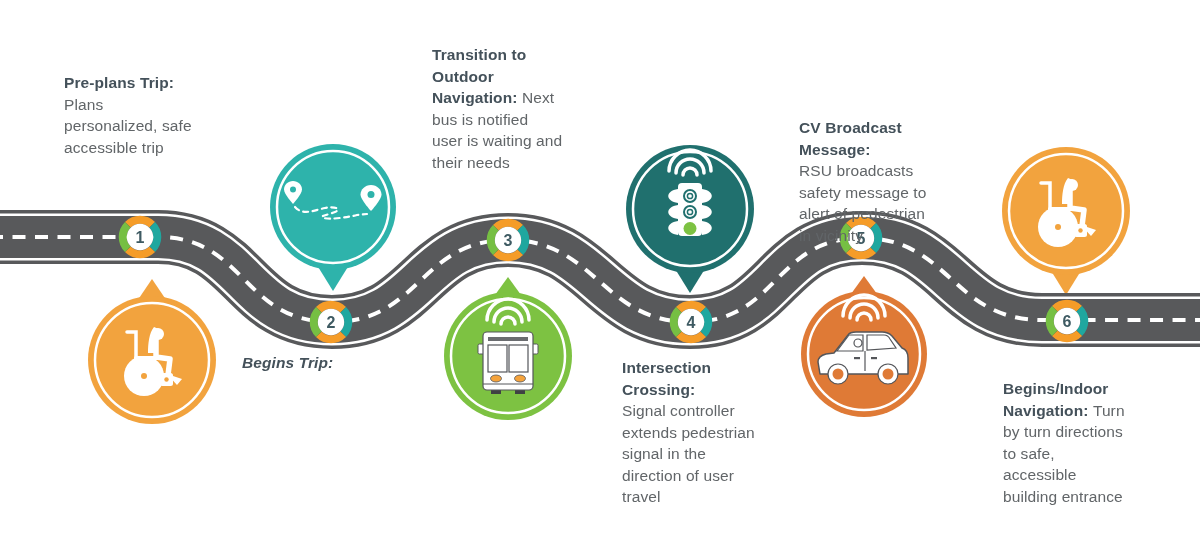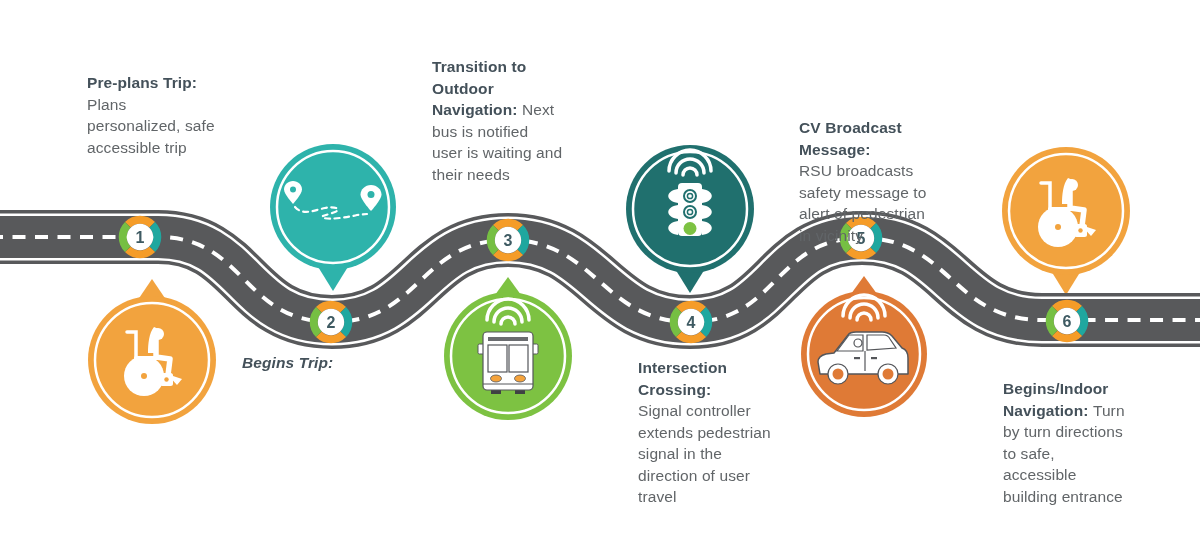--- a/index.html
+++ b/index.html
@@ -175,36 +175,36 @@
   <g>
     <use href="#ring" x="861" y="238"></use>
     <text class="badge-num" x="861" y="244" text-anchor="middle">5</text>
   </g>
   <g>
     <use href="#ring" x="1067" y="321"></use>
     <text class="badge-num" x="1067" y="327" text-anchor="middle">6</text>
   </g>
 </svg>
 
-  <div class="step-text" style="left:87px;top:72px;width:190px;"><span class="t">Pre-plans Trip:
+  <div class="step-text" style="left:64px;top:72px;width:190px;"><span class="t">Pre-plans Trip:
 </span><span>Plans
 personalized, safe
 accessible trip</span></div>
 
   <div class="step-text" style="left:242px;top:352px;width:190px;font-style:italic;"><span class="t">Begins Trip:
 </span></div>
 
-  <div class="step-text" style="left:432px;top:56px;width:200px;"><span class="t">Transition to
+  <div class="step-text" style="left:432px;top:44px;width:200px;"><span class="t">Transition to
 Outdoor
 Navigation: </span><span>Next
 bus is notified
 user is waiting and
 their needs</span></div>
 
-  <div class="step-text" style="left:638px;top:357px;width:200px;"><span class="t">Intersection
+  <div class="step-text" style="left:622px;top:357px;width:200px;"><span class="t">Intersection
 Crossing:
 </span><span>Signal controller
 extends pedestrian
 signal in the
 direction of user
 travel</span></div>
 
   <div class="step-text" style="left:799px;top:73px;width:200px;margin-top:44px;"><span class="t">CV Broadcast
 Message:
 </span><span>RSU broadcasts

